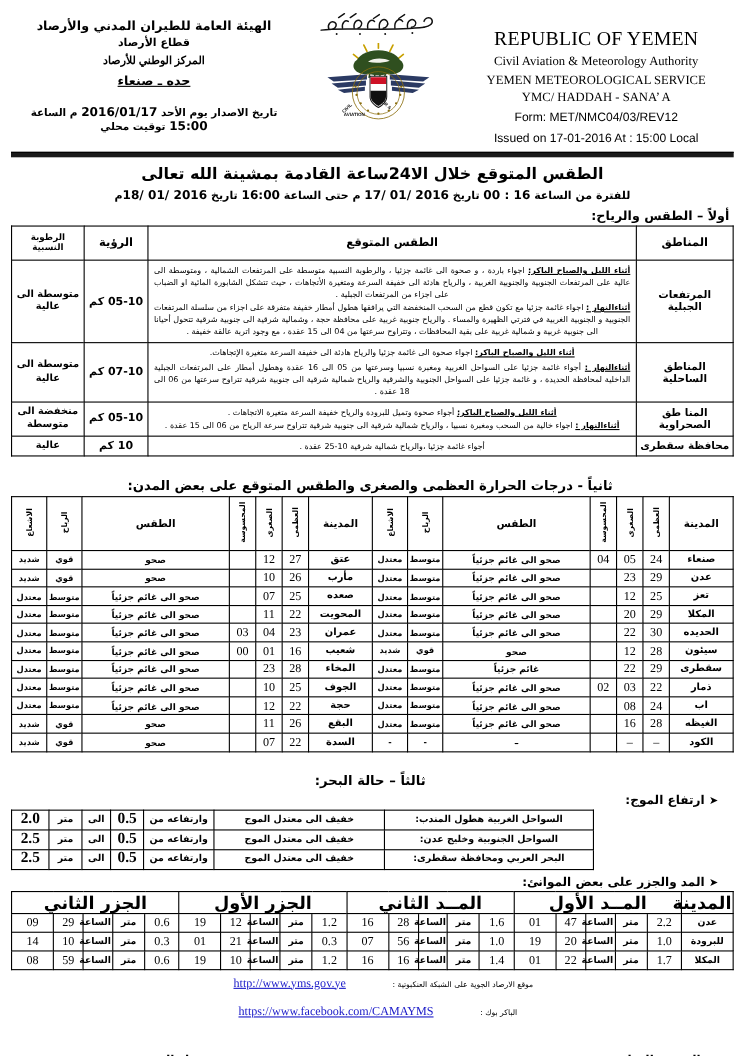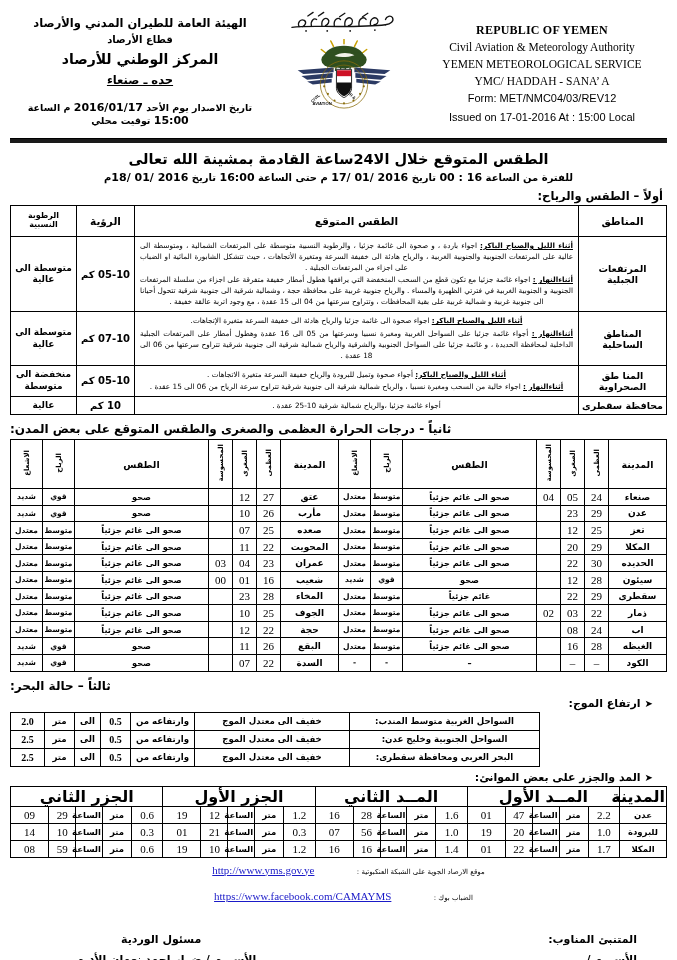--- a/index.html
+++ b/index.html
@@ -7,48 +7,48 @@
     width:677px;height:960px;position:relative;
     font-family:"DejaVu Sans","Liberation Sans",sans-serif;
     color:#000;overflow:hidden;
   }
   .page{width:677px;height:960px;position:relative;box-sizing:border-box;padding:6px 10px 0 10px;}
 
   
   .hdr{display:flex;align-items:flex-start;justify-content:space-between;height:128px;}
   .hdr-left{width:250px;text-align:center;direction:ltr;padding-top:16px;}
   .hdr-left div{font-family:"Liberation Serif","DejaVu Serif",serif;line-height:1.45;}
-  .hl1{font-size:12px;font-weight:bold;letter-spacing:.2px;}
+  .hl1{font-size:18px;font-weight:normal;letter-spacing:.2px;}
   .hl2{font-size:11.5px;}
   .hl3{font-size:11.5px;}
   .hl4{font-size:11.5px;}
   .hl5{font-size:11px;font-family:"Liberation Sans",sans-serif !important;margin-top:2px;}
   .hl6{font-size:11px;font-family:"Liberation Sans",sans-serif !important;margin-top:3px;}
 
   .hdr-mid{width:130px;display:flex;flex-direction:column;align-items:center;padding-top:2px;}
   .basmala{height:30px;width:120px;}
   .emblem{width:104px;height:72px;margin-top:1px;}
 
   .hdr-right{width:260px;text-align:center;padding-top:8px;direction:rtl;}
   .hr1{font-size:15px;font-weight:bold;line-height:1.5;}
   .hr2{font-size:11.5px;font-weight:bold;line-height:1.6;}
   .hr3{font-size:10px;font-weight:bold;line-height:1.6;}
-  .hr4{font-size:14px;font-weight:bold;line-height:1.6;}
+  .hr4{font-size:10px;font-weight:bold;line-height:1.6;font-family:Liberation Serif, serif;}
   .hr5{font-size:11.5px;font-weight:bold;line-height:1.6;text-decoration:underline;}
   .hr6{font-size:9.5px;font-weight:bold;margin-top:12px;}
   .hr6 b{font-size:11px;}
 
   .rule{height:4px;background:#1a1a1a;margin:4px 0 0 0;border-top:1px solid #000;}
 
   
   .maintitle{text-align:center;font-size:14.5px;font-weight:bold;margin-top:8px;color:#000;}
   .subtitle{text-align:center;font-size:10px;font-weight:bold;margin-top:4px;}
   .subtitle b{font-size:11px;}
   .sec{font-size:11.5px;font-weight:bold;margin:5px 4px 2px 0;text-align:right;}
-  .sec2{font-size:12px;font-weight:bold;margin:7px 4px 3px 0;text-align:left;}
+  .sec2{font-size:12px;font-weight:bold;margin:19px 4px 3px 0;text-align:center;}
   .bullet{font-size:11px;font-weight:bold;margin:4px 14px 2px 0;text-align:right;}
   .bullet span.b{font-size:10px;margin-left:4px;}
 
   
   table{border-collapse:collapse;width:100%;direction:rtl;}
   .t1{border:1.6px solid #000;table-layout:fixed;}
   .t1 th,.t1 td{border:1px solid #000;padding:2px 3px;vertical-align:middle;}
   .t1 th{font-size:10.5px;font-weight:bold;text-align:center;height:26px;}
   .t1 th.small{font-size:8px;line-height:1.1;}
   .t1 td.reg{font-size:9.5px;font-weight:bold;text-align:center;}
@@ -69,21 +69,21 @@
   .t2 tbody td.num{font-family:"Liberation Serif","DejaVu Serif",serif;font-size:11px;font-weight:normal;}
   .t2 tbody td.city{font-size:9px;font-weight:bold;}
   .t2 tbody td.wx{font-size:8.2px;margin-top:22px;}
   .t2 tbody td.sm{font-size:7.5px;}
   .t2 tbody tr.thick td{border-top:1.6px solid #000;}
 
   
   .t3{border:1.5px solid #000;table-layout:fixed;width:530px;margin-right:auto;margin-left:0;}
   .t3 td{border:1px solid #000;height:17px;font-size:8.6px;font-weight:bold;text-align:center;padding:0 2px;}
   .t3 td.coast{text-align:center;font-size:8.6px;}
-  .t3 td.num{font-family:"Liberation Serif","DejaVu Serif",serif;font-size:10px;font-weight:bold;}
+  .t3 td.num{font-family:"Liberation Serif","DejaVu Serif",serif;font-size:14px;font-weight:bold;}
   .seawrap{display:flex;justify-content:flex-start;padding-right:26px;}
 
   
   .t4{border:1.5px solid #000;table-layout:fixed;}
   .t4 td,.t4 th{border:1px solid #000;text-align:center;padding:0 1px;}
   .t4 th{height:17px;font-size:16px;font-weight:bold;text-align:center;}
   .t4 td{height:16px;font-size:8.5px;font-weight:bold;}
   .t4 td.num{font-family:"Liberation Serif","DejaVu Serif",serif;font-size:11px;font-weight:normal;}
   .t4 td.city{font-size:8.5px;font-weight:bold;}
 
@@ -513,21 +513,21 @@
           <col style="width:190px">
           <col style="width:auto">
           <col style="width:64px">
           <col style="width:30px">
           <col style="width:26px">
           <col style="width:30px">
           <col style="width:34px">
         </colgroup>
       <tbody id="s3body">
           <tr>
-            <td class="coast">السواحل الغربية متوسط المندب:</td>
+            <td class="coast">السواحل الغربية هطول المندب:</td>
             <td class="">خفيف الى معتدل الموج</td>
             <td class="">وارتفاعه من</td>
             <td class="num">0.5</td>
             <td class="">الى</td>
             <td class="">متر</td>
             <td class="num">2.0</td>
           </tr>
           <tr>
             <td class="coast">السواحل الجنوبية وخليج عدن:</td>
             <td class="">خفيف الى معتدل الموج</td>
@@ -659,21 +659,21 @@
         </tr>
       </tbody>
   </table>
 
   <div class="links">
     <div class="lnkrow lnk1">
       <span class="lbl">موقع الارصاد الجوية على الشبكة العنكبوتية :</span>
       <a href="#">http://www.yms.gov.ye</a>
     </div>
     <div class="lnkrow lnk2">
-      <span class="lbl">الضباب بوك :</span>
+      <span class="lbl">الباكر بوك :</span>
       <a href="#">https://www.facebook.com/CAMAYMS</a>
     </div>
   </div>
 
   <div class="sig">
     <div class="sigcol">
       <div class="t">المتنبئ المناوب:</div>
       <div class="ln">الأســـم /</div>
 
     </div>

